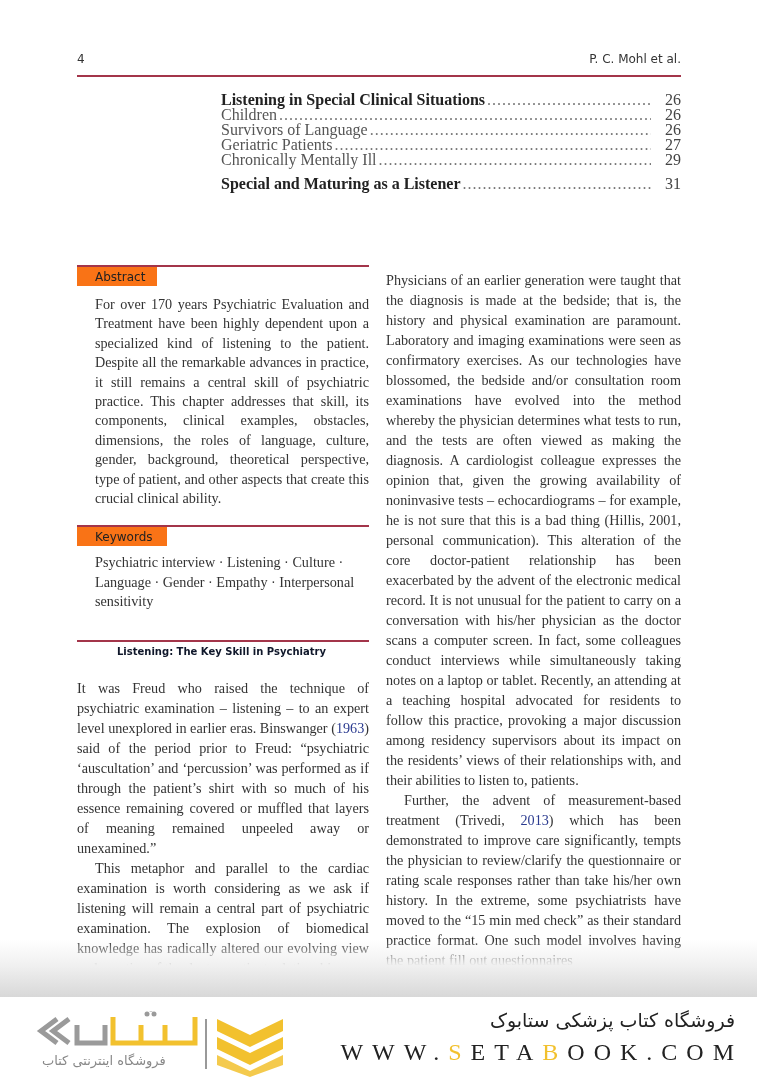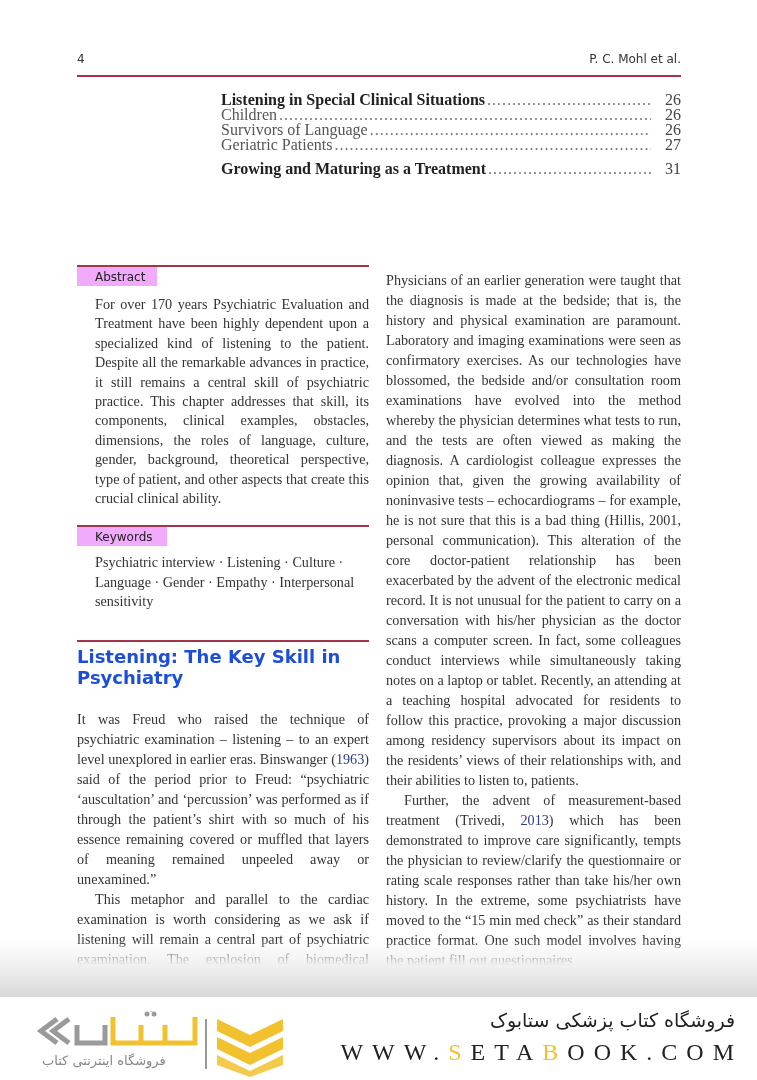--- a/index.html
+++ b/index.html
@@ -18,26 +18,26 @@
   .toc-label { color: #555; }
   .toc-dots { flex: 1; overflow: hidden; color: #777; margin: 0 4px 0 2px; letter-spacing: 1px; }
   .toc-dots::after { content: "................................................................................................................................................................................"; }
   .toc-page { width: 26px; text-align: right; color: #444; }
   .toc-gap { height: 9px; }
 
   .col-left { position: absolute; left: 77px; top: 265px; width: 292px; }
   .col-right { position: absolute; left: 386px; top: 270px; width: 295px; }
 
   .section-rule { height: 2px; background: #a3354a; width: 292px; }
-  .label-box { display: inline-block; background: #f0abfc; font-family: "DejaVu Sans", sans-serif; font-size: 12px; color: #222; padding: 3px 10px 2px 18px; width: 52px; }
+  .label-box { display: inline-block; background: #f97316; font-family: "DejaVu Sans", sans-serif; font-size: 12px; color: #222; padding: 3px 10px 2px 18px; width: 52px; }
   .label-box.kw { width: 62px; }
   .box-text { margin-left: 18px; font-size: 14.2px; line-height: 19.4px; text-align: justify; color: #333; hyphens: auto; }
   .kw-text { text-align: left; }
 
-  .section-title { font-family: "DejaVu Sans", sans-serif; font-weight: bold; font-size: 18px; color: #1d4ed8; margin-top: 4px; }
+  .section-title { font-family: "DejaVu Sans", sans-serif; font-weight: bold; font-size: 10px; color: #0f172a; margin-top: 4px; margin-left: 40px; }
   .body-text { font-size: 14.2px; line-height: 20px; text-align: justify; color: #333; margin: 0; }
   .indent { text-indent: 18px; }
   .cite { color: #2a3a8f; }
 
   .fade { position: absolute; left: 0; top: 940px; width: 757px; height: 57px;
     background: linear-gradient(to bottom, rgba(255,255,255,0) 0%, #f0f0f0 45%, #d8d8d8 100%); }
   .footer { position: absolute; left: 0; top: 997px; width: 757px; height: 83px; background: #ffffff; }
   .footer-persian { position: absolute; right: 22px; top: 12px; font-family: "DejaVu Sans", sans-serif; font-size: 19px; color: #222; direction: rtl; margin-left: 32px; }
   .footer-url { position: absolute; right: 14px; top: 42px; font-family: Liberation Serif, serif; font-size: 24px; letter-spacing: 9px; color: #222; text-align: right; }
   .footer-url .hl { color: #f2c12e; }
@@ -69,23 +69,28 @@
   <div class="toc-row">
       <span class="toc-label">Survivors of Language</span>
       <span class="toc-dots"></span>
       <span class="toc-page">26</span>
     </div>
   <div class="toc-row">
       <span class="toc-label">Geriatric Patients</span>
       <span class="toc-dots"></span>
       <span class="toc-page">27</span>
     </div>
+  <div class="toc-row">
+      <span class="toc-label">Chronically Mentally Ill</span>
+      <span class="toc-dots"></span>
+      <span class="toc-page">29</span>
+    </div>
   <div class="toc-gap"></div>
   <div class="toc-row bold">
-      <span class="toc-label">Growing and Maturing as a Treatment</span>
+      <span class="toc-label">Special and Maturing as a Listener</span>
       <span class="toc-dots"></span>
       <span class="toc-page">31</span>
     </div>
   <div class="toc-gap"></div>
 </div>
 
 <div class="col-left">
   <div class="section-rule"></div>
   <div class="label-box">Abstract</div>
   <p class="box-text" style="margin-top:9px; margin-bottom:0;">For over 170 years Psychiatric Evaluation and Treatment have been highly dependent upon a specialized kind of listening to the patient. Despite all the remarkable advances in practice, it still remains a central skill of psychiatric practice. This chapter addresses that skill, its components, clinical examples, obstacles, dimensions, the roles of language, culture, gender, background, theoretical perspective, type of patient, and other aspects that create this crucial clinical ability.</p>

